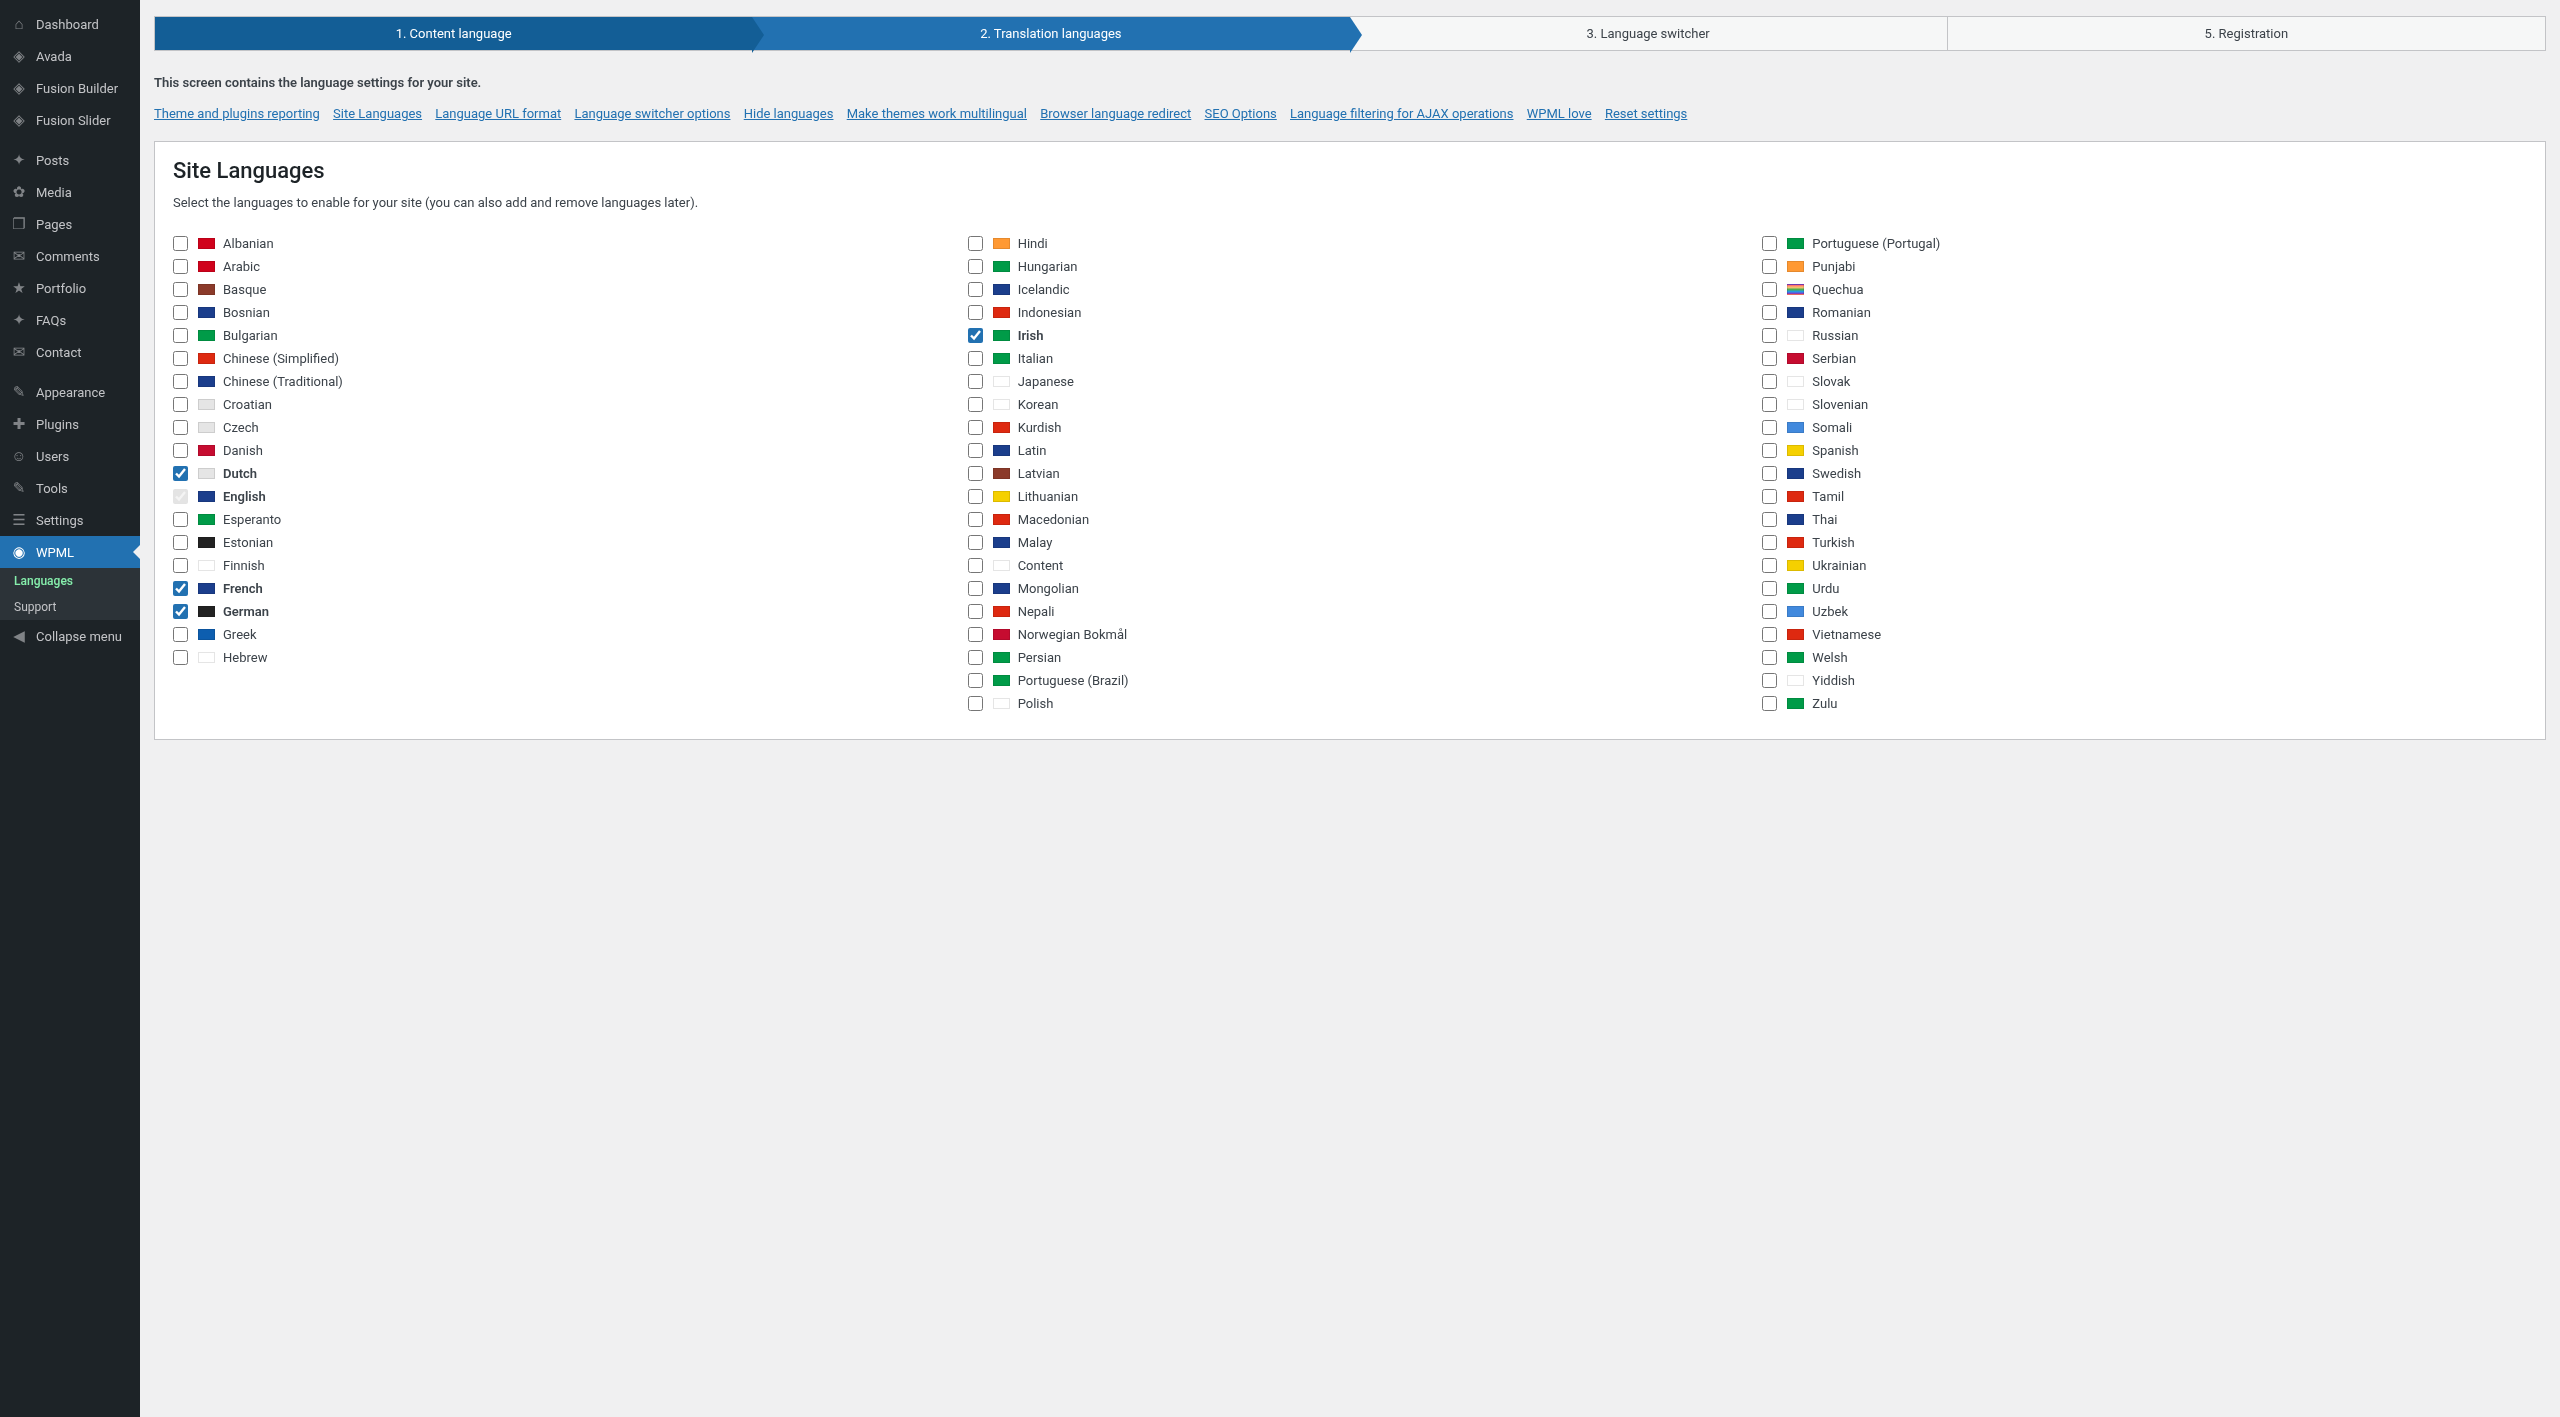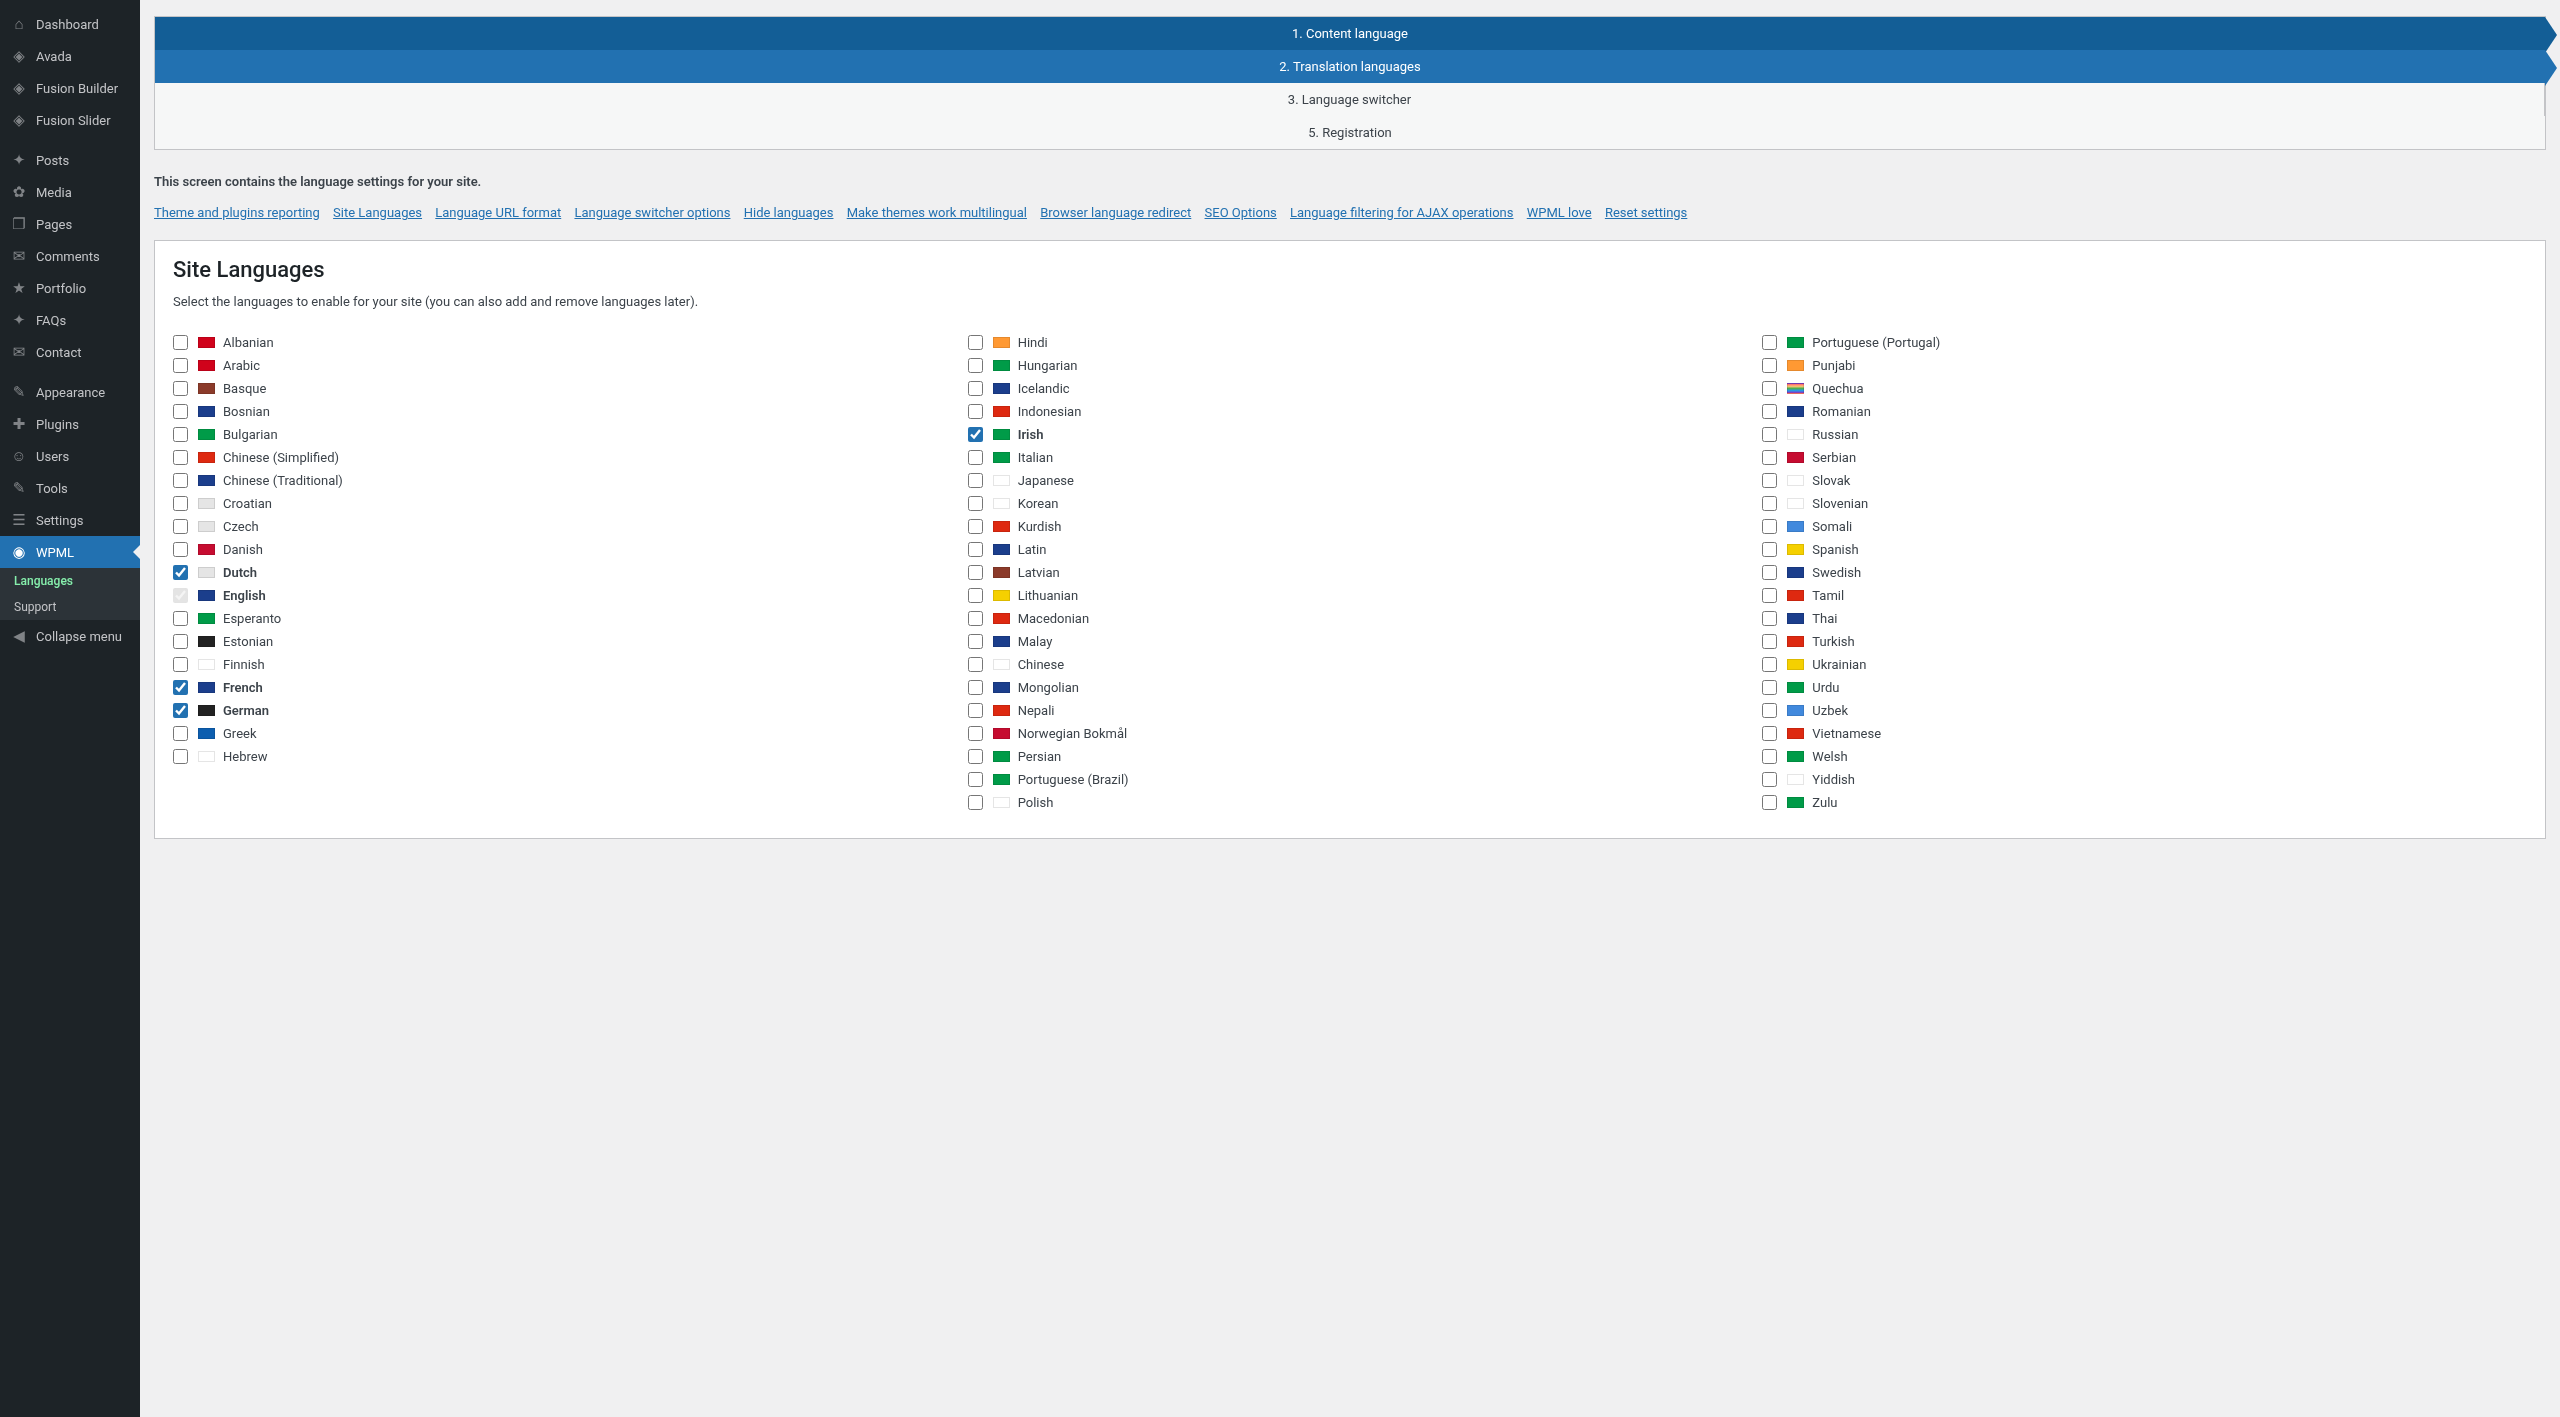--- a/index.html
+++ b/index.html
@@ -9,21 +9,21 @@
 .sidebar-item { display: flex; align-items: center; padding: 7px 10px; cursor: pointer; font-size: 13px; color: #c3c4c7; }
 .sidebar-item.active { background: #2271b1; color: #fff; }
 .sidebar-item .icon { width: 18px; height: 18px; margin-right: 8px; opacity: 0.6; display: inline-flex; align-items: center; justify-content: center; font-size: 15px; }
 .sidebar-item.active .icon { opacity: 1; }
 .sidebar-sub { padding: 6px 10px 6px 14px; color: #c3c4c7; background: #2c3338; font-size: 12px; cursor: pointer; }
 .sidebar-sub.emph { color: #86efac; font-weight: 500; }
 .sidebar-sep { height: 8px; }
 .sidebar-item.sel { position: relative; }
 .sidebar-item.sel::after { content: ""; position: absolute; right: -1px; top: 50%; transform: translateY(-50%); width: 0; height: 0; border-top: 8px solid transparent; border-bottom: 8px solid transparent; border-right: 8px solid #f0f0f1; }
 .main { flex: 1; padding: 0 14px 20px 14px; }
-.wizard { display: flex; margin: 16px 0 24px 0; background: #a21caf; border: 1px solid #c3c4c7; flex-direction: column; }
+.wizard { display: flex; margin: 16px 0 24px 0; background: #a21caf; border: 1px solid #c3c4c7; }
 .wizard-step { flex: 1; text-align: center; padding: 9px 4px; font-size: 13px; position: relative; color: #3c434a; background: #f6f7f7; border-right: 1px solid #c3c4c7; }
 .wizard-step:last-child { border-right: none; }
 .wizard-step.done { background: #135e96; color: #fff; border-right: none; }
 .wizard-step.active { background: #2271b1; color: #fff; border-right: none; }
 .wizard-step.done::after, .wizard-step.active::after { content: ""; position: absolute; right: -12px; top: 0; width: 0; height: 0; border-top: 18px solid transparent; border-bottom: 18px solid transparent; z-index: 2; }
 .wizard-step.done::after { border-left: 12px solid #135e96; }
 .wizard-step.active::after { border-left: 12px solid #2271b1; }
 .intro { padding: 0 0 16px 0; }
 .intro-title { font-weight: 600; font-size: 13px; margin-bottom: 14px; }
 .quicklinks a { color: #2271b1; text-decoration: underline; margin-right: 10px; font-size: 13px; }
@@ -301,21 +301,21 @@
               <label>Macedonian</label>
             </div>
             <div class="lang-row">
               <input type="checkbox" style="">
               <span class="flag" style="background: rgb(27, 62, 140);"></span>
               <label>Malay</label>
             </div>
             <div class="lang-row">
               <input type="checkbox" style="">
               <span class="flag" style="background: rgb(255, 255, 255);"></span>
-              <label>Chinese</label>
+              <label>Content</label>
             </div>
             <div class="lang-row">
               <input type="checkbox" style="">
               <span class="flag" style="background: rgb(27, 62, 140);"></span>
               <label>Mongolian</label>
             </div>
             <div class="lang-row">
               <input type="checkbox" style="">
               <span class="flag" style="background: rgb(222, 41, 16);"></span>
               <label>Nepali</label>

